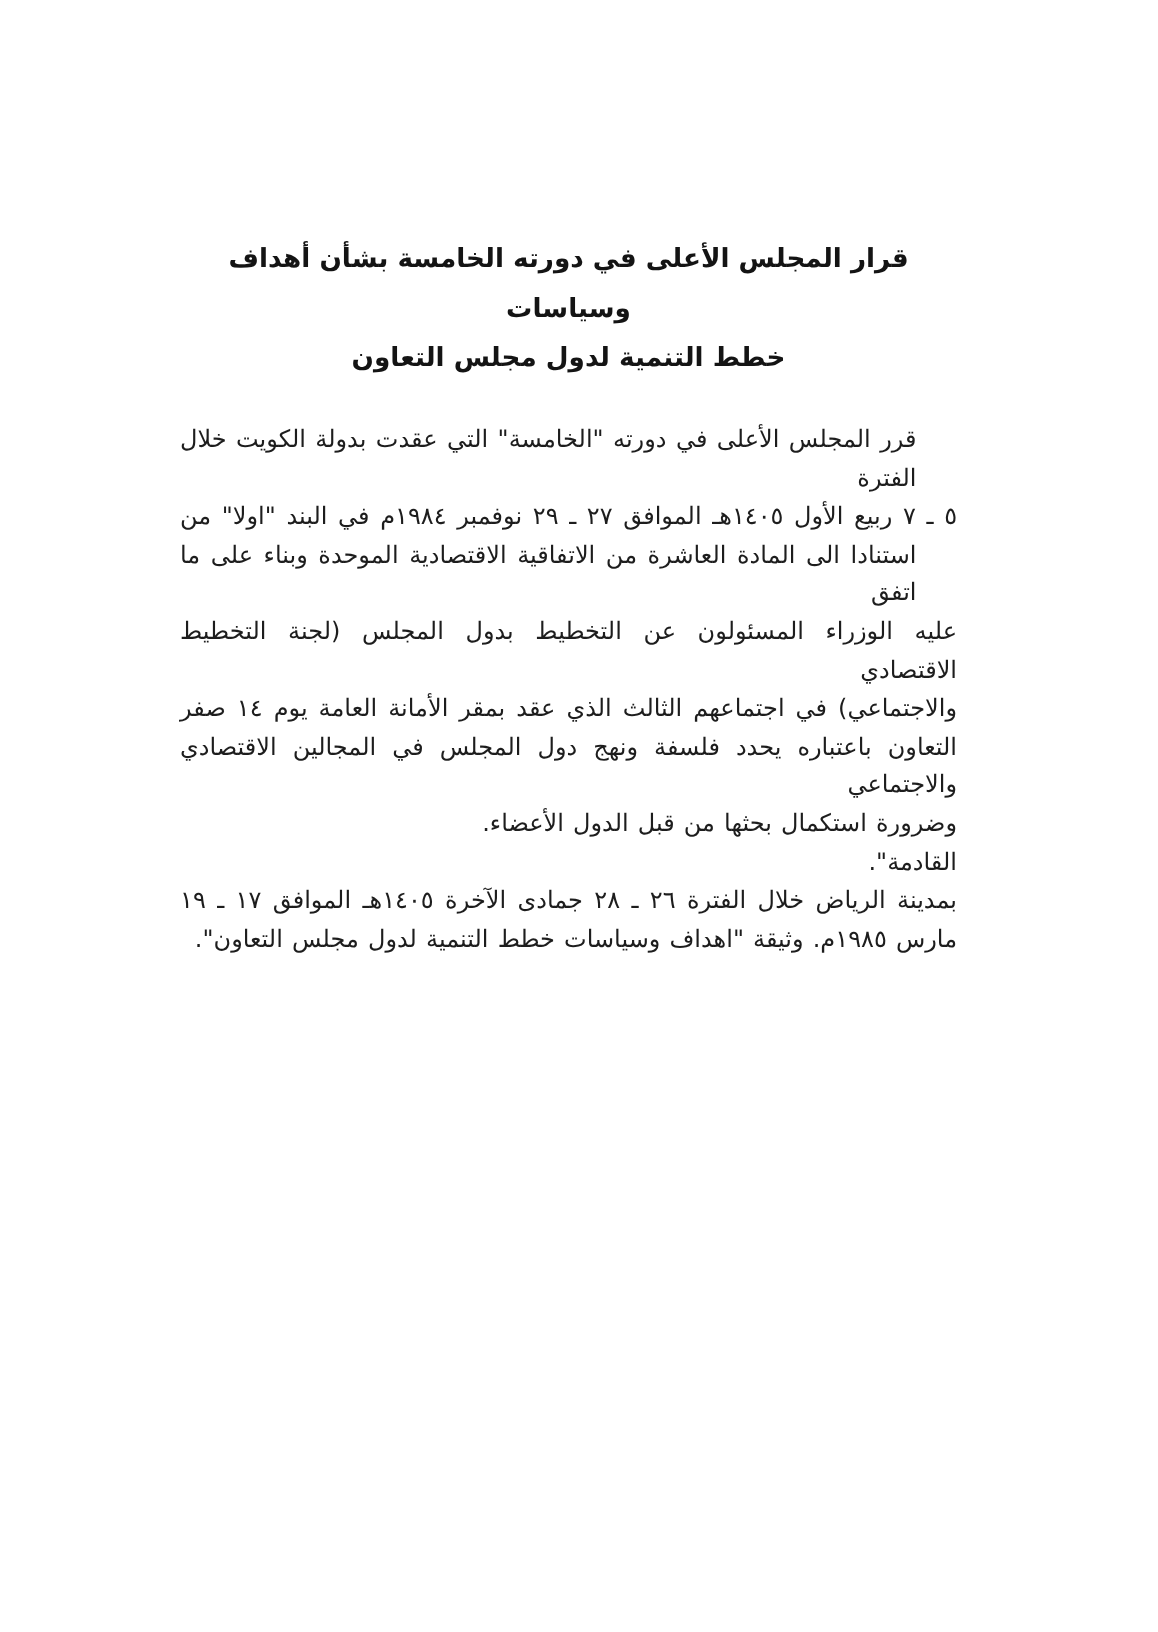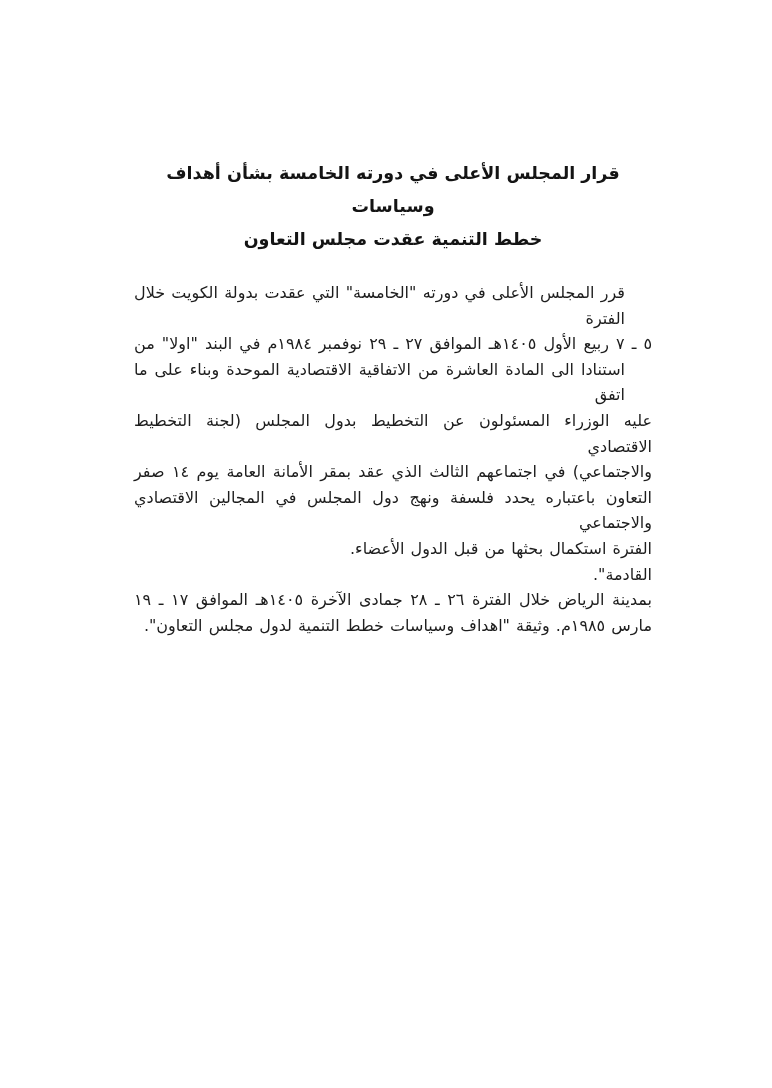--- a/index.html
+++ b/index.html
@@ -12,21 +12,21 @@
     width: 772px;
     height: 1088px;
     background: #ffffff;
     overflow: hidden;
     font-family: "DejaVu Sans", sans-serif;
     color: #1d1d1d;
   }
   .content {
     position: absolute;
     top: 157px;
-    left: 134px;
+    left: 120px;
     width: 518px;
   }
   .doc-title {
     direction: rtl;
     text-align: center;
     font-weight: 700;
     font-size: 17.5px;
     line-height: 33px;
     margin: 0 0 24px 0;
     color: #141414;
@@ -46,37 +46,37 @@
   .ln.end { text-align-last: right; }
 </style>
 </head>
 <body>
 
 <div class="page">
   <div class="content">
 
     <div class="doc-title">
       <div>قرار المجلس الأعلى في دورته الخامسة بشأن أهداف وسياسات</div>
-      <div>خطط التنمية عقدت مجلس التعاون</div>
+      <div>خطط التنمية لدول مجلس التعاون</div>
     </div>
 
     <div class="para">
       <div class="ln first">قرر المجلس الأعلى في دورته "الخامسة" التي عقدت بدولة الكويت خلال الفترة</div>
       <div class="ln">٥ ـ ٧ ربيع الأول ١٤٠٥هـ الموافق ٢٧ ـ ٢٩ نوفمبر ١٩٨٤م في البند "اولا" من</div>
     </div>
 
     <div class="para">
       <div class="ln first">استنادا الى المادة العاشرة من الاتفاقية الاقتصادية الموحدة وبناء على ما اتفق</div>
       <div class="ln">عليه الوزراء المسئولون عن التخطيط بدول المجلس (لجنة التخطيط الاقتصادي</div>
       <div class="ln">والاجتماعي) في اجتماعهم الثالث الذي عقد بمقر الأمانة العامة يوم ١٤ صفر</div>
     </div>
 
     <div class="para">
       <div class="ln">التعاون باعتباره يحدد فلسفة ونهج دول المجلس في المجالين الاقتصادي والاجتماعي</div>
-      <div class="ln end">الفترة استكمال بحثها من قبل الدول الأعضاء.</div>
+      <div class="ln end">وضرورة استكمال بحثها من قبل الدول الأعضاء.</div>
     </div>
 
     <div class="para">
       <div class="ln end">القادمة".</div>
     </div>
 
     <div class="para">
       <div class="ln">بمدينة الرياض خلال الفترة ٢٦ ـ ٢٨ جمادى الآخرة ١٤٠٥هـ الموافق ١٧ ـ ١٩</div>
       <div class="ln end">مارس ١٩٨٥م. وثيقة "اهداف وسياسات خطط التنمية لدول مجلس التعاون".</div>
     </div>

